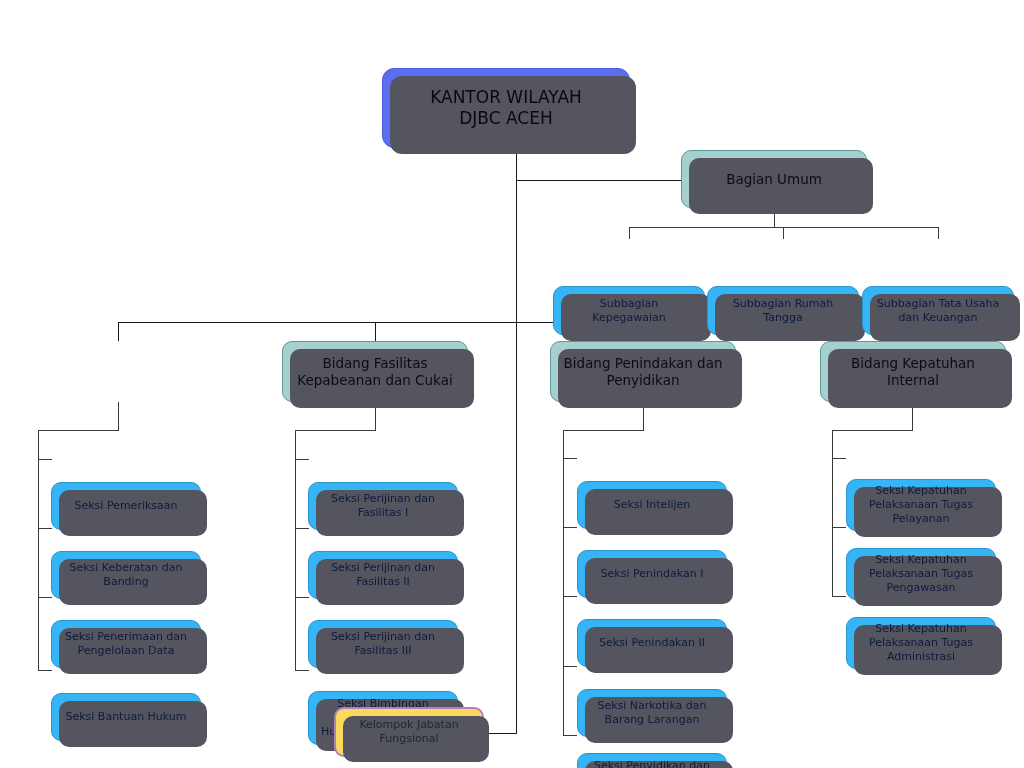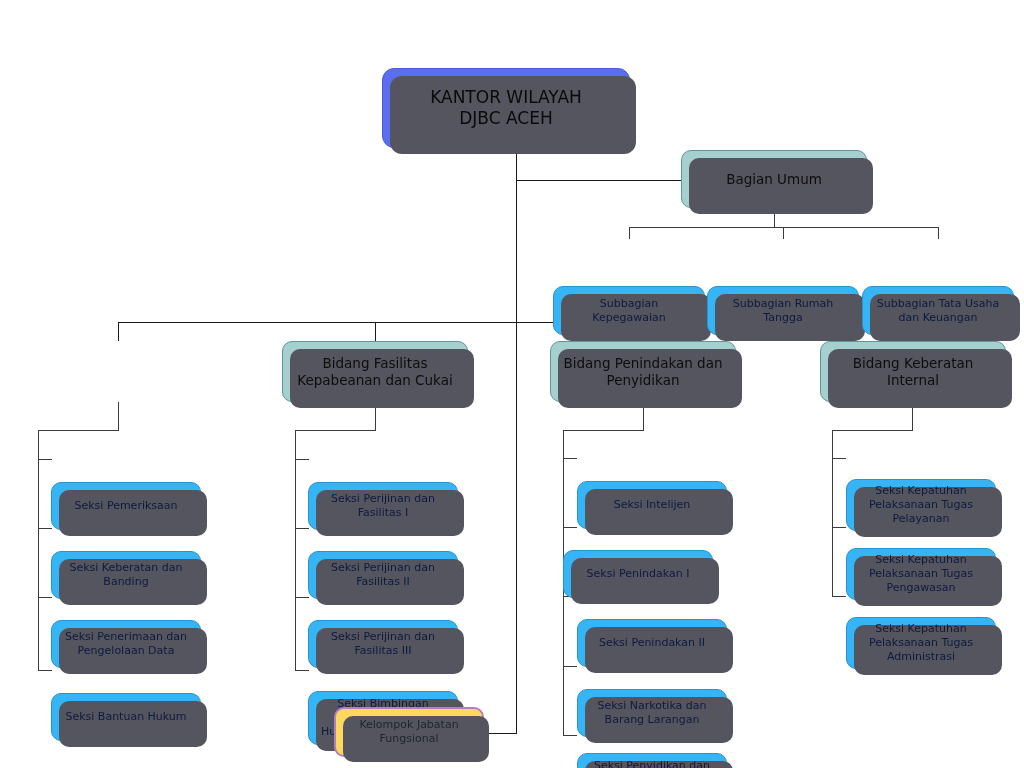--- a/index.html
+++ b/index.html
@@ -211,21 +211,21 @@
 
   <div class="node n-div" style="left:550px;top:341px;width:186px;height:61px;">
     <span class="shadow"></span>
     <span class="lbl">Bidang Penindakan dan
 Penyidikan</span>
   </div>
   <div class="node n-sec" style="left:577px;top:434px;width:150px;height:48px;">
     <span class="shadow"></span>
     <span class="lbl">Seksi Intelijen</span>
   </div>
-  <div class="node n-sec" style="left:563px;top:503px;width:150px;height:48px;">
+  <div class="node n-sec" style="left:577px;top:503px;width:150px;height:48px;">
     <span class="shadow"></span>
     <span class="lbl">Seksi Penindakan I</span>
   </div>
   <div class="node n-sec" style="left:577px;top:572px;width:150px;height:48px;">
     <span class="shadow"></span>
     <span class="lbl">Seksi Penindakan II</span>
   </div>
   <div class="node n-sec" style="left:577px;top:642px;width:150px;height:48px;">
     <span class="shadow"></span>
     <span class="lbl">Seksi Narkotika dan
@@ -233,21 +233,21 @@
   </div>
   <div class="node n-sec" style="left:577px;top:706px;width:150px;height:54px;">
     <span class="shadow"></span>
     <span class="lbl">Seksi Penyidikan dan
 Barang Hasil
 Penindakan</span>
   </div>
 
   <div class="node n-div" style="left:820px;top:341px;width:186px;height:61px;">
     <span class="shadow"></span>
-    <span class="lbl">Bidang Keberatan
+    <span class="lbl">Bidang Kepatuhan
 Internal</span>
   </div>
   <div class="node n-sec" style="left:846px;top:432px;width:150px;height:52px;">
     <span class="shadow"></span>
     <span class="lbl">Seksi Kepatuhan
 Pelaksanaan Tugas
 Pelayanan</span>
   </div>
   <div class="node n-sec" style="left:846px;top:501px;width:150px;height:52px;">
     <span class="shadow"></span>

